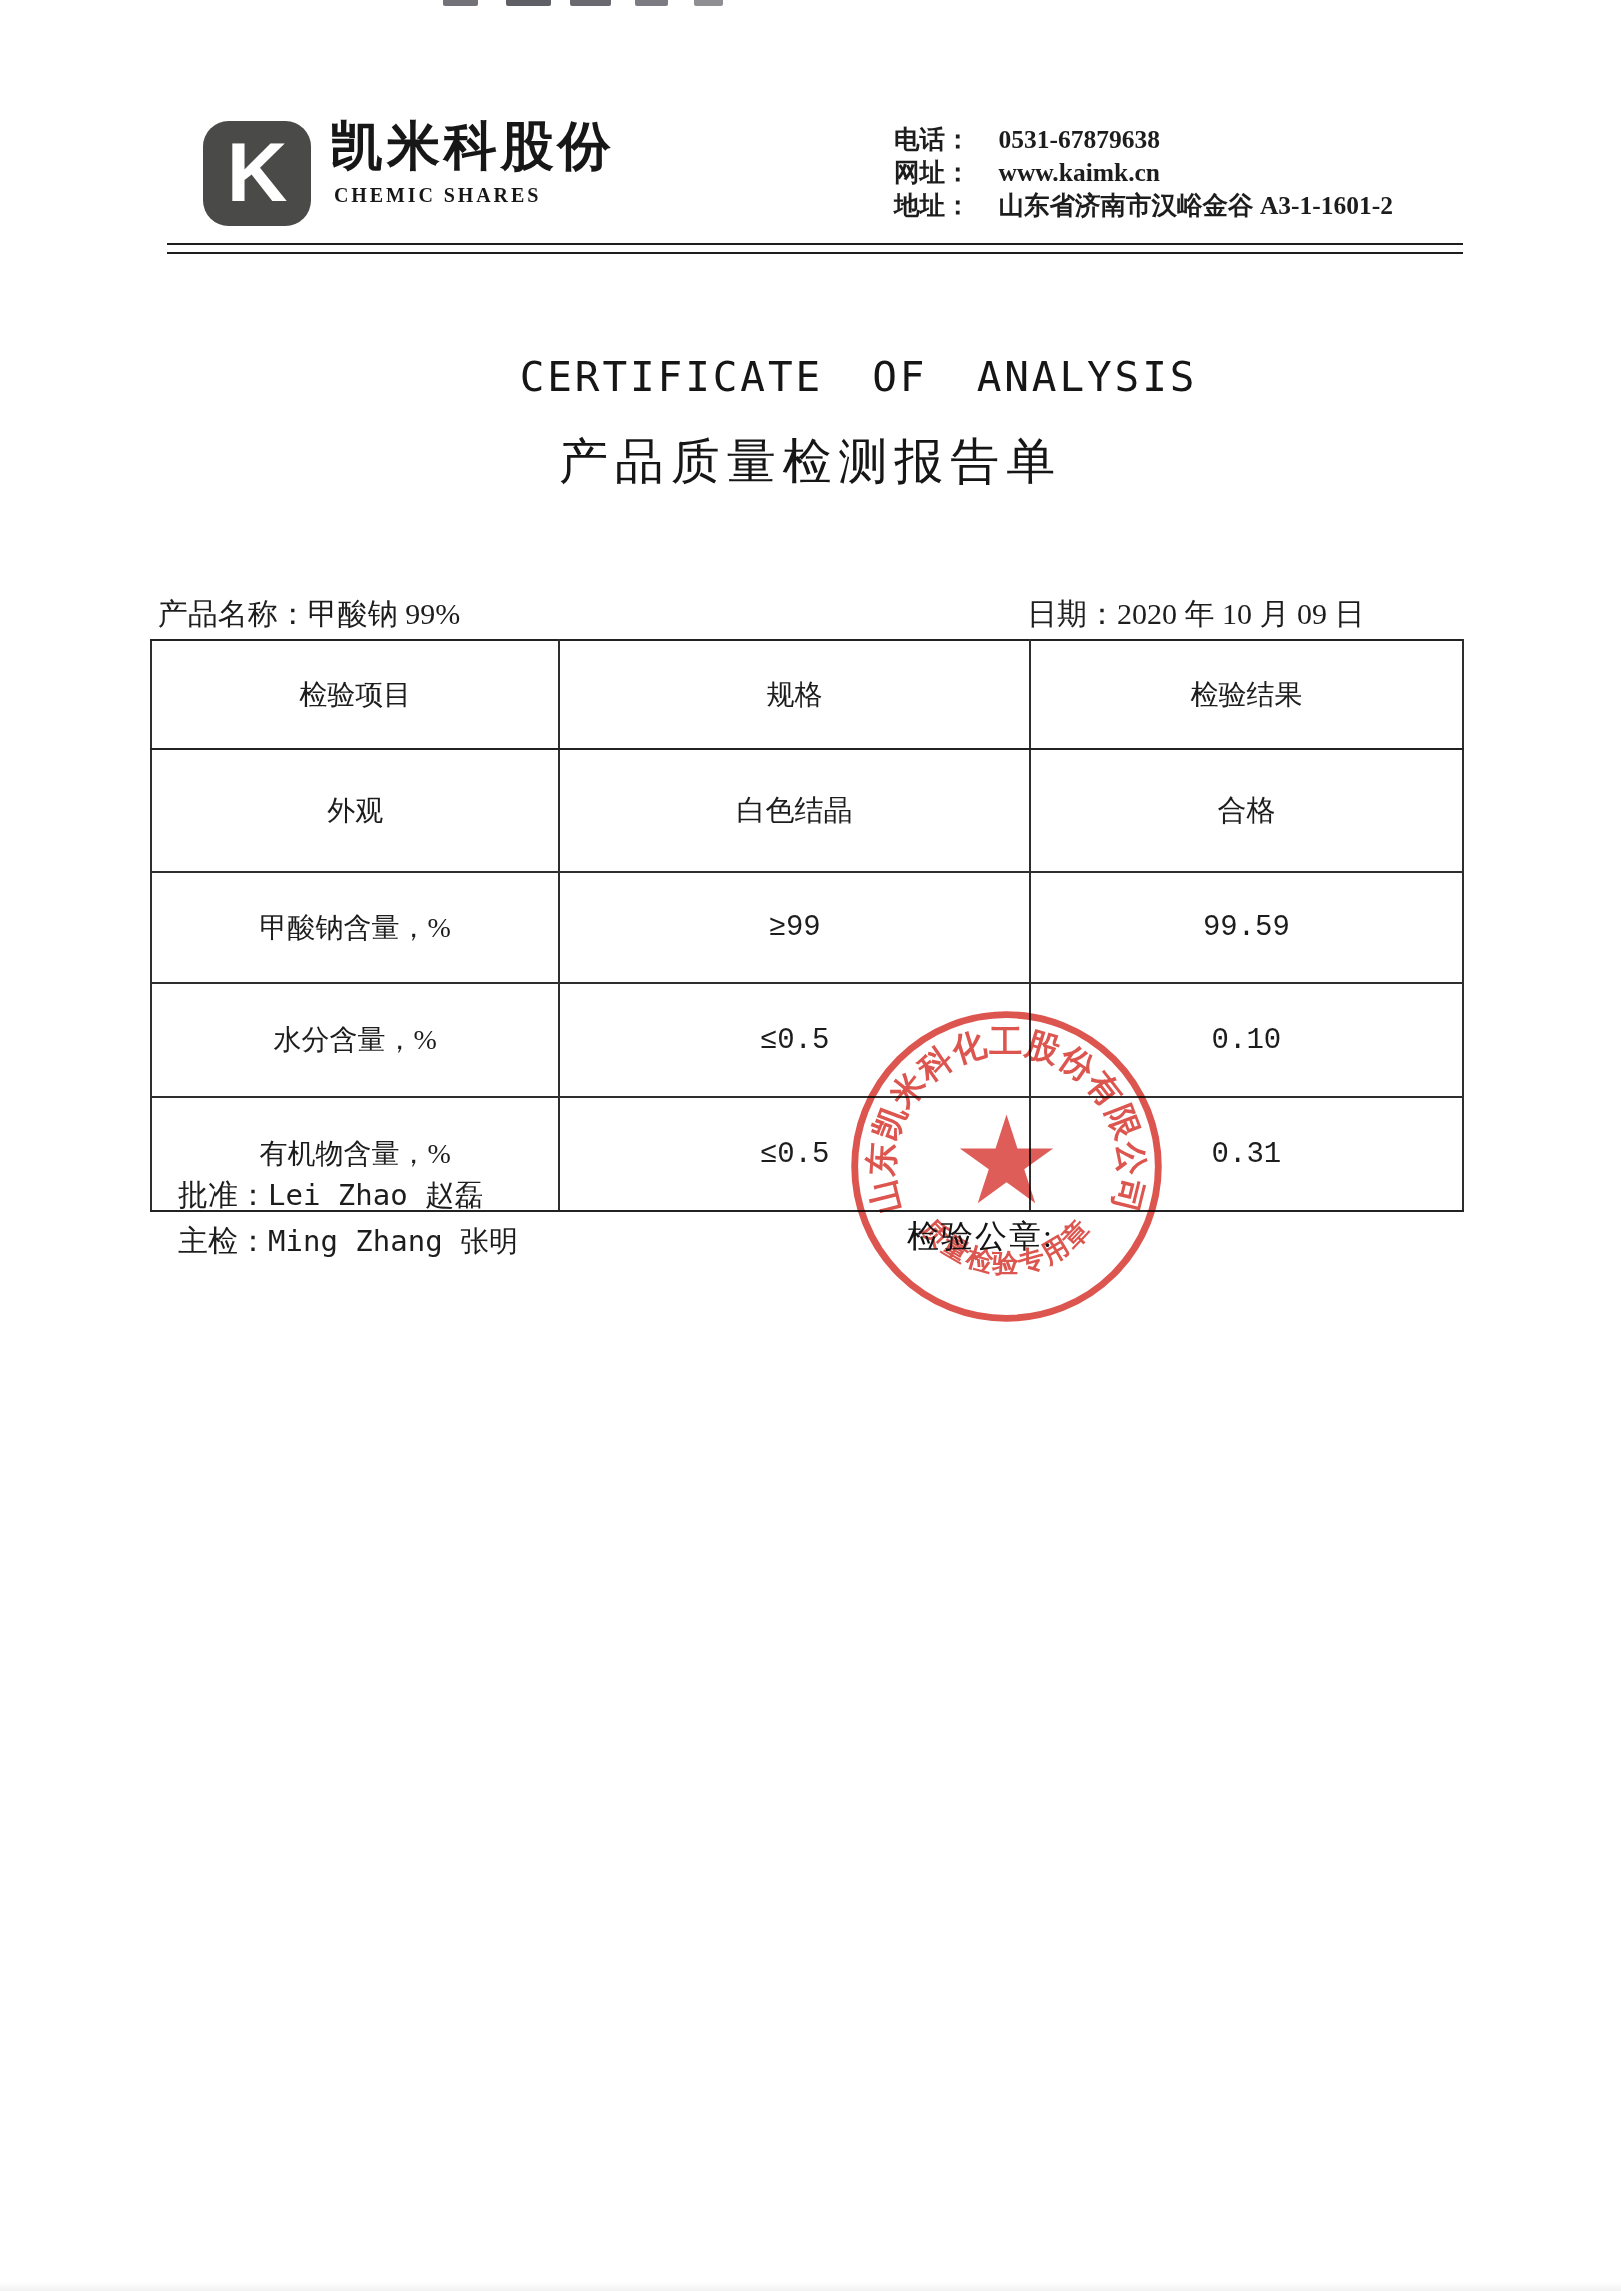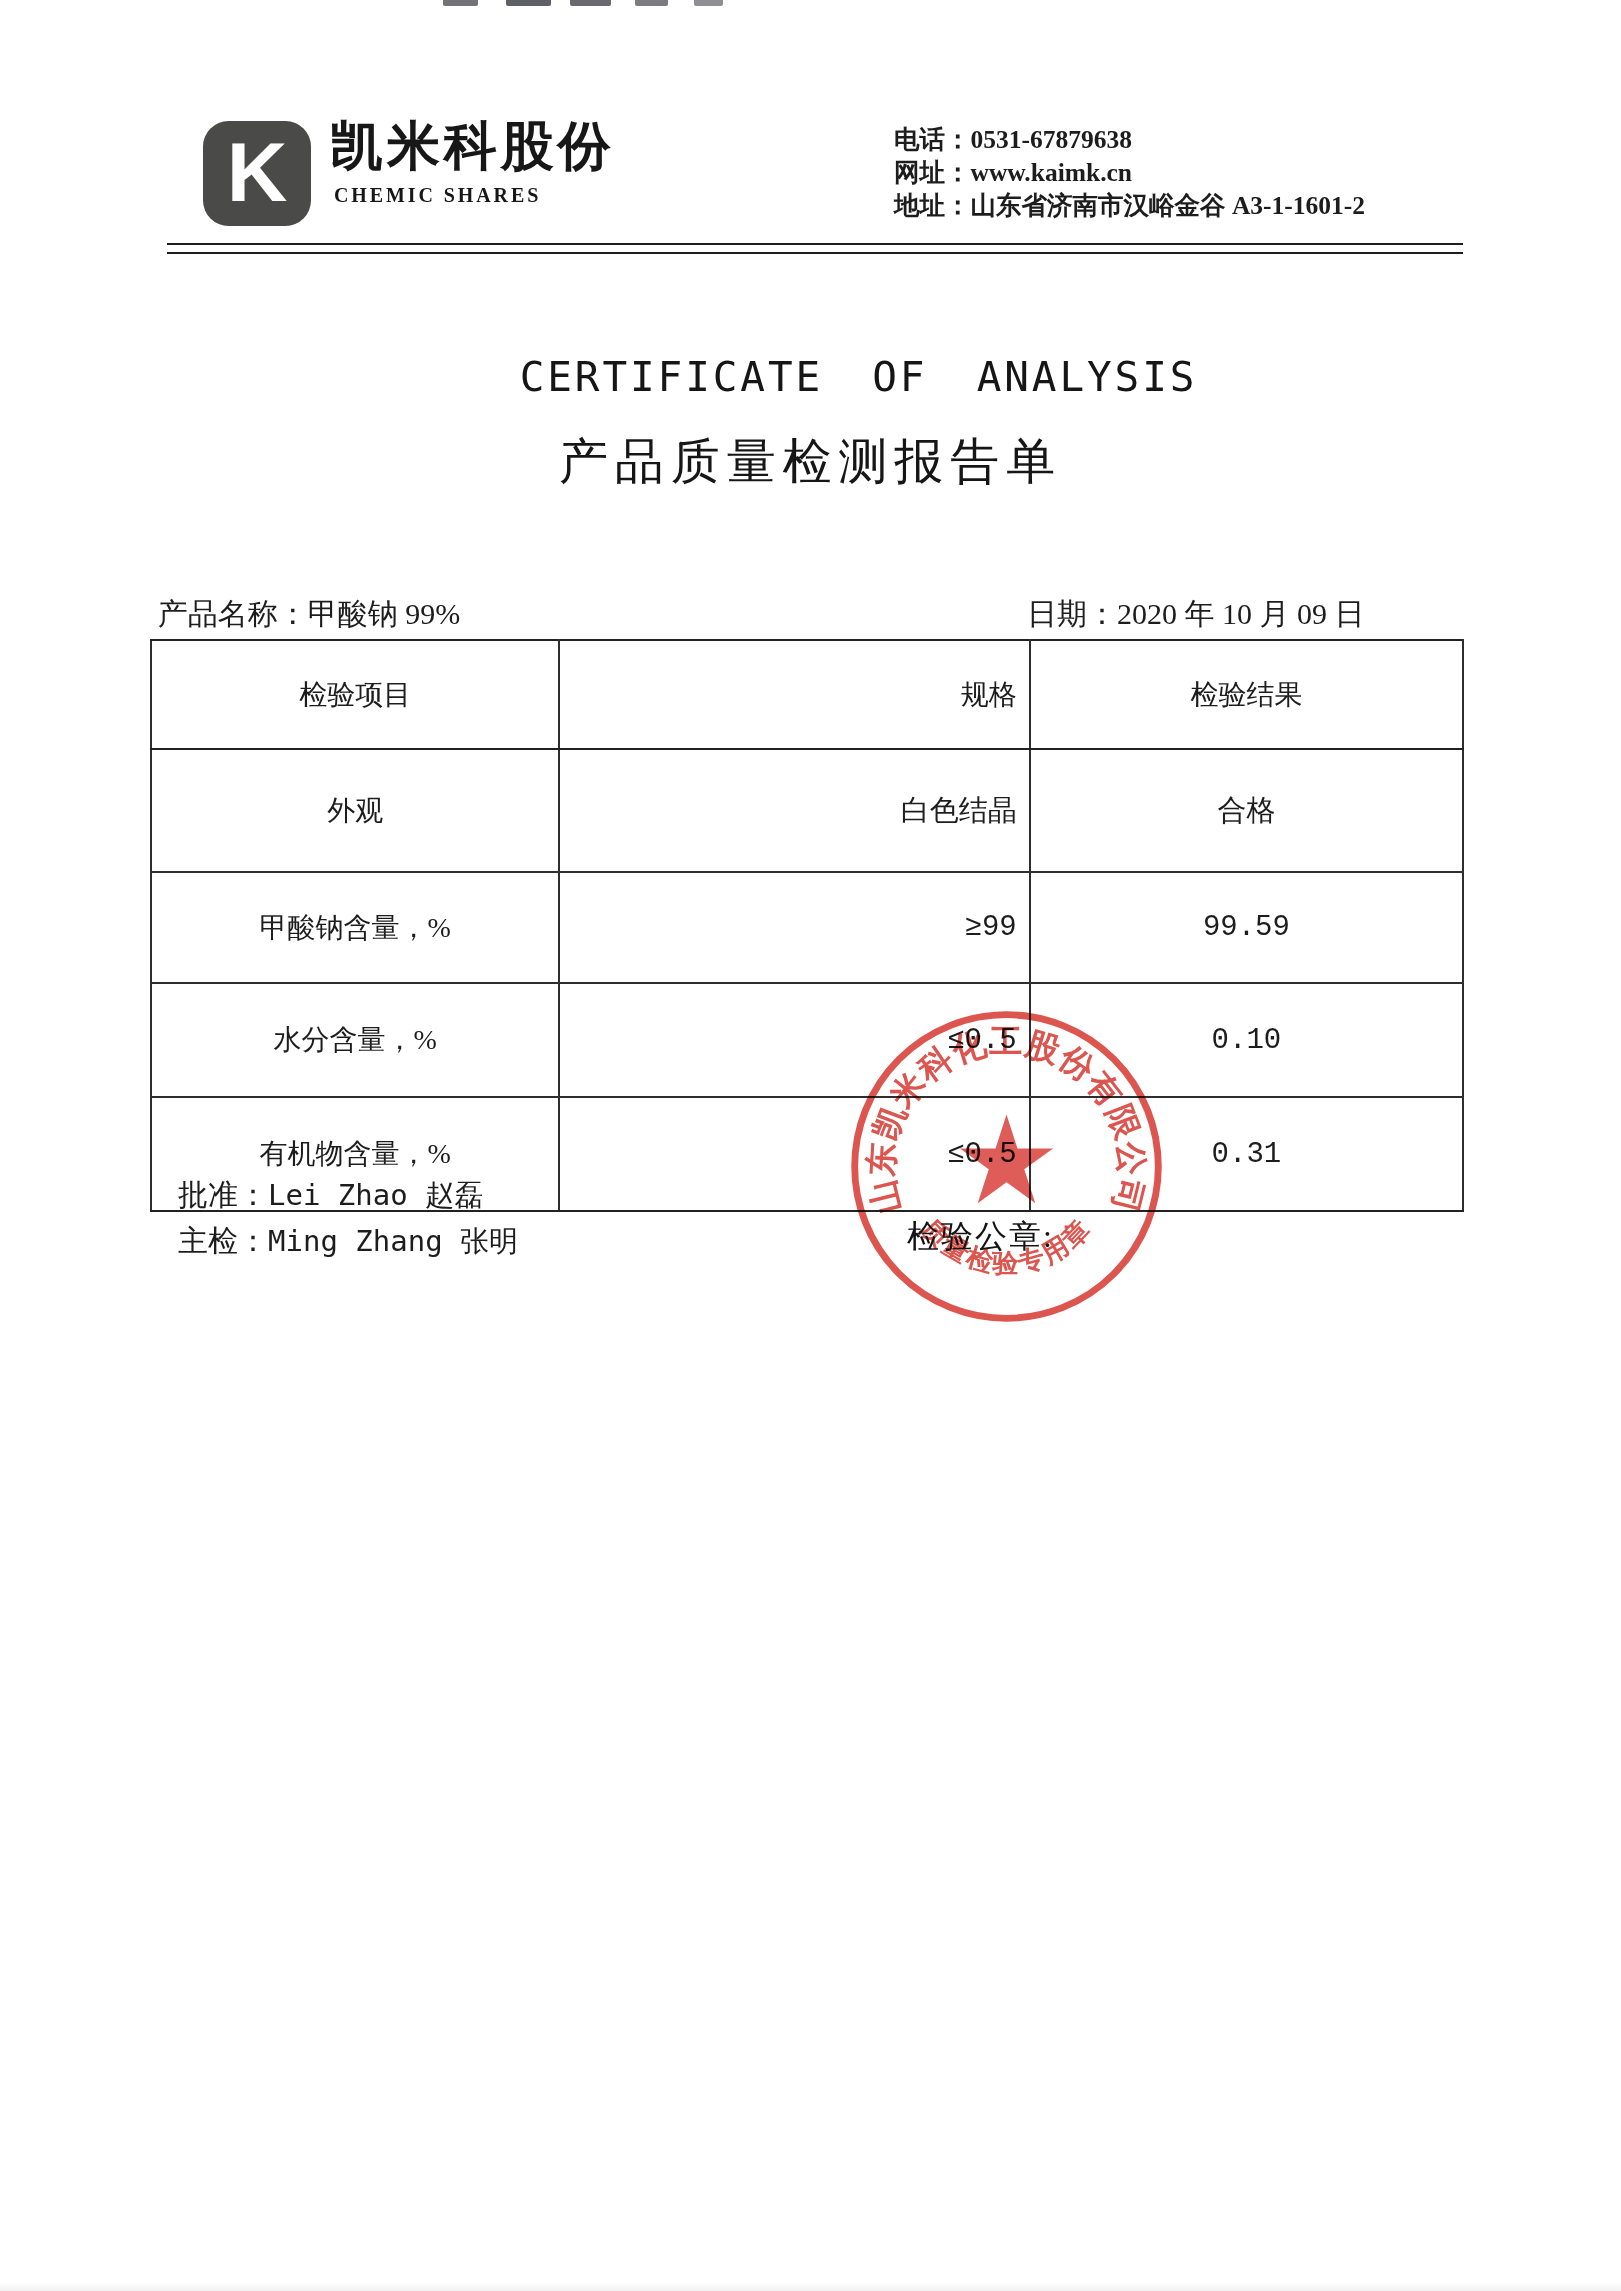--- a/index.html
+++ b/index.html
@@ -33,21 +33,21 @@
     line-height:63px;white-space:nowrap;
   }
   .company-en{
     position:absolute;left:334px;top:184px;
     font-weight:700;font-size:20px;letter-spacing:2.9px;color:#171717;
     white-space:nowrap;
   }
   .contact{position:absolute;left:894px;top:123px;font-size:25.5px;line-height:33px;}
   .contact-line{white-space:nowrap;}
   .contact-line .lbl{font-weight:700;}
-  .contact-line .val{font-weight:700;font-family:"Liberation Serif","DejaVu Serif",serif;}
+  .contact-line .val{font-weight:700;font-family:"Liberation Serif","DejaVu Serif",serif;margin-left:28px;}
   .divider{
     position:absolute;left:167px;top:243px;width:1296px;height:6.9px;
     border-top:2.9px solid #1e1e1e;border-bottom:2px solid #1e1e1e;
   }
   
   .title-en{
     position:absolute;left:0;top:353px;width:100%;
     text-align:center;
     font-family:"DejaVu Sans Mono","Liberation Mono",monospace;
     font-size:41px;letter-spacing:2.9px;word-spacing:21.6px;color:#161616;
@@ -72,21 +72,21 @@
   table.coa td{
     border:2px solid #2e2e2e;text-align:center;vertical-align:middle;
     padding:12px;
   }
   table.coa tr.hdr td{border-top:2.9px solid #222;height:83px;border-bottom:2.9px solid #222;}
   table.coa tr.r1 td{height:97px;}
   table.coa tr.r2 td{height:85px;border-top:2.9px solid #222;}
   table.coa tr.r3 td{height:88px;}
   table.coa tr.r4 td{height:88px;border-bottom:2.9px solid #222;}
   table.coa td.c1{width:31%;}
-  table.coa td.c2{width:36%;text-align:right;}
+  table.coa td.c2{width:36%;}
   table.coa td.c3{width:33%;}
   table.coa tr:not(.hdr) td.c2,
   table.coa tr:not(.hdr) td.c3{
     font-family:Liberation Mono, monospace;font-size:29px;
   }
   
   .signoff{position:absolute;left:178px;top:1172px;font-size:30px;line-height:45px;}
   .signoff .name{font-family:"DejaVu Sans Mono","Liberation Mono",monospace;font-size:29px;}
   .seal-label{
     position:absolute;left:907px;top:1215px;font-size:32px;color:#141414;

